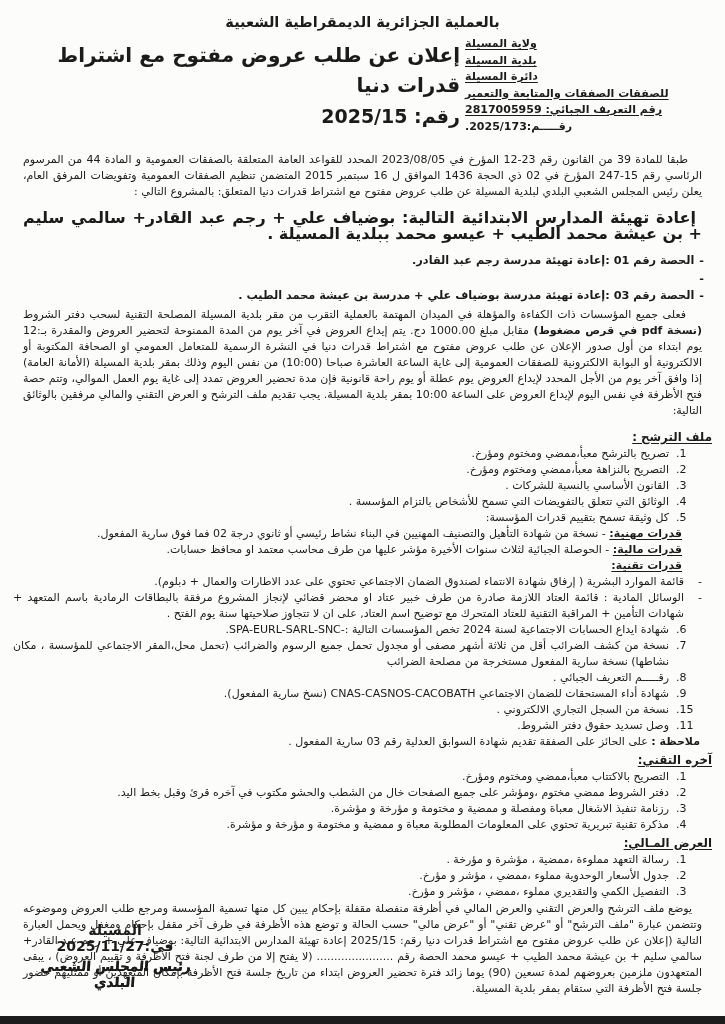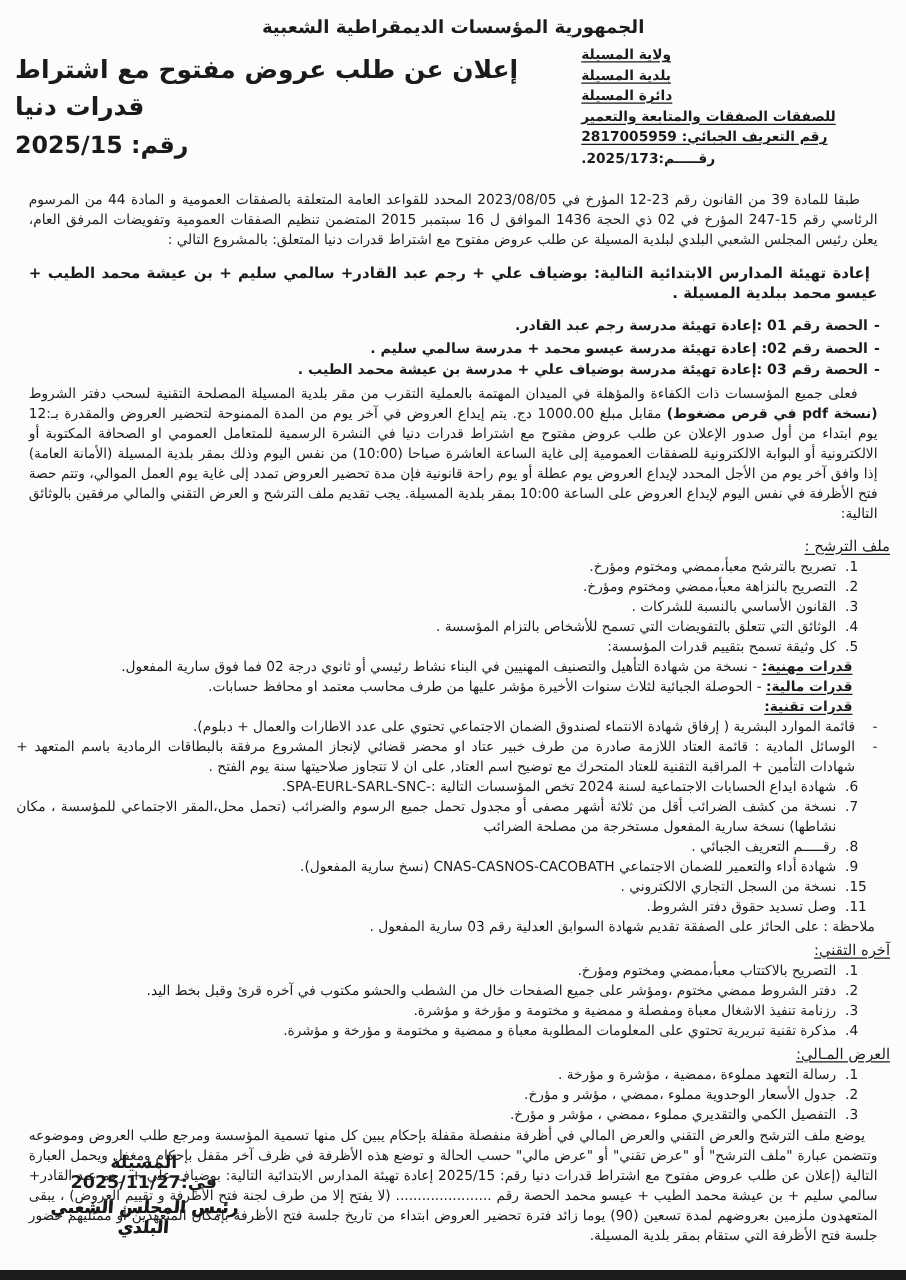--- a/index.html
+++ b/index.html
@@ -15,69 +15,69 @@
     padding-top:14px; text-align:center; font-size:14.5px; font-weight:bold;
     letter-spacing:0.5px;
   }
   .letterhead {
     position:absolute; top:36px; left:auto; right:10px; width:250px;
     text-align:left; font-size:11px; font-weight:bold; line-height:16.5px;
   }
   .letterhead .u { text-decoration:underline; text-underline-offset:2px; }
   .ref-line { font-size:11px; font-weight:bold; }
   .doc-title {
-    position:absolute; top:40px; right:265px; left:12px; text-align:left;
+    position:absolute; top:40px; right:265px; left:12px; text-align:right;
     font-weight:bold;
   }
   .doc-title .t1 { font-size:20px; line-height:30px; letter-spacing:-0.3px; }
   .doc-title .t2 { font-size:19px; line-height:32px; }
   
   .body { padding:2px 13px 0 13px; font-size:11px; line-height:16px; text-align:justify; }
   p { margin:10px; }
   .legal { text-indent:14px; }
-  .project { font-weight:bold; font-size:12px; text-indent:6px; margin-top:1px; }
+  .project { font-weight:bold; font-size:16px; text-indent:6px; margin-top:1px; }
   .lots { margin-top:2px; }
   .lot { display:flex; gap:5px; font-weight:bold; font-size:11.3px; padding-right:8px; line-height:17.5px; }
   .lot .dash { flex:0 0 auto; }
   .invite { text-indent:16px; margin-top:2px; }
   .b { font-weight:bold; }
   .heading {
-    font-weight:normal; font-size:11.8px; text-decoration:underline;
+    font-weight:bold; font-size:11.8px; text-decoration:underline;
     text-underline-offset:2px; margin:2px 0 1px 0;
   }
   .num-item { display:flex; gap:7px; padding-right:16px; }
   .num-item .num { flex:0 0 20px; text-align:left; }
   .num-item .txt { flex:1; text-align:justify; }
   .cap-line { padding-right:30px; }
   .cap-label { font-weight:bold; text-decoration:underline; text-underline-offset:2px; }
   .dash-item { display:flex; gap:14px; padding-right:10px; }
   .dash-item .dash { flex:0 0 auto; }
   .dash-item .txt { flex:1; text-align:justify; }
   .note { padding-right:12px; }
-  .note .nlabel { font-weight:normal; }
+  .note .nlabel { font-weight:bold; }
   .closing { text-indent:10px; margin-top:1px; }
   
   .footer { position:absolute; left:30px; bottom:34px; width:170px; text-align:center; }
   .footer .date { font-weight:bold; font-size:14px; }
   .footer .signature {
     margin-top:4px; font-weight:bold; font-size:13.5px;
     transform:skewX(-4deg); letter-spacing:0.5px;
     text-shadow:0.4px 0 0 #1b1b1b;
   }
   .bottom-bar {
     position:absolute; bottom:0; left:0; width:100%; height:8px; background:#1c1c1c;
   }
 </style>
 </head>
 <body>
 
 <div class="page">
 
   <div class="header">
-    <div class="republic">الجمهورية المؤسسات الديمقراطية الشعبية</div>
+    <div class="republic">بالعملية الجزائرية الديمقراطية الشعبية</div>
 
     <div class="letterhead">
       <div class="u">ولاية المسيلة</div>
       <div class="u">بلدية المسيلة</div>
       <div class="u">دائرة المسيلة</div>
       <div class="u">للصفقات الصفقات والمتابعة والتعمير</div>
       <div class="u">رقم التعريف الجبائي: 2817005959</div>
       <div class="ref-line">رقـــــم:2025/173.</div>
     </div>
 
@@ -93,21 +93,20 @@
 
     <p class="project">إعادة تهيئة المدارس الابتدائية التالية: بوضياف علي + رجم عبد القادر+ سالمي سليم + بن عيشة محمد الطيب + عيسو محمد ببلدية المسيلة .</p>
 
     <div class="lots">
       <div class="lot">
         <span class="dash">-</span>
         <span>الحصة رقم 01 :إعادة تهيئة مدرسة رجم عبد القادر.</span>
       </div>
       <div class="lot">
         <span class="dash">-</span>
-        <span>الحصة رقم  02: إعادة تهيئة مدرسة عيسو محمد + مدرسة  سالمي سليم .</span>
       </div>
       <div class="lot">
         <span class="dash">-</span>
         <span>الحصة رقم 03 :إعادة تهيئة مدرسة  بوضياف علي + مدرسة بن عيشة محمد الطيب .</span>
       </div>
     </div>
 
     <p class="invite"><span>فعلى جميع المؤسسات ذات الكفاءة والمؤهلة في الميدان المهتمة بالعملية التقرب من مقر بلدية المسيلة المصلحة التقنية لسحب دفتر الشروط </span><span class="b">(نسخة pdf في قرص مضغوط)</span><span> مقابل مبلغ 1000.00 دج. يتم إيداع العروض في آخر يوم من المدة الممنوحة لتحضير العروض والمقدرة بـ:12 يوم ابتداء من أول صدور الإعلان عن طلب عروض مفتوح مع اشتراط قدرات دنيا في النشرة الرسمية للمتعامل العمومي او الصحافة المكتوبة أو الالكترونية أو البوابة الالكترونية للصفقات العمومية إلى غاية الساعة العاشرة صباحا (10:00) من نفس اليوم وذلك بمقر بلدية المسيلة (الأمانة العامة) إذا وافق آخر يوم من الأجل المحدد لإيداع العروض يوم عطلة أو يوم راحة قانونية فإن مدة تحضير العروض تمدد إلى غاية يوم العمل الموالي، وتتم حصة فتح الأظرفة في نفس اليوم لإيداع العروض على الساعة 10:00 بمقر بلدية المسيلة. يجب تقديم ملف الترشح و العرض التقني والمالي مرفقين بالوثائق التالية:</span></p>
 
     <div class="heading">ملف الترشح :</div>
@@ -153,21 +152,21 @@
     <div class="num-item">
       <span class="num">7.</span>
       <span class="txt">نسخة من كشف الضرائب أقل من ثلاثة أشهر مصفى أو مجدول تحمل جميع الرسوم والضرائب  (تحمل محل،المقر الاجتماعي للمؤسسة ، مكان نشاطها) نسخة سارية المفعول مستخرجة من مصلحة الضرائب</span>
     </div>
     <div class="num-item">
       <span class="num">8.</span>
       <span class="txt">رقـــــم التعريف الجبائي .</span>
     </div>
     <div class="num-item">
       <span class="num">9.</span>
-      <span class="txt">شهادة أداء والتعمير للضمان الاجتماعي CNAS-CASNOS-CACOBATH  (نسخ سارية المفعول).</span>
+      <span class="txt">شهادة أداء المستحقات للضمان الاجتماعي CNAS-CASNOS-CACOBATH  (نسخ سارية المفعول).</span>
     </div>
     <div class="num-item">
       <span class="num">15.</span>
       <span class="txt">نسخة من السجل التجاري الالكتروني .</span>
     </div>
     <div class="num-item">
       <span class="num">11.</span>
       <span class="txt">وصل تسديد حقوق دفتر الشروط.</span>
     </div>
 

